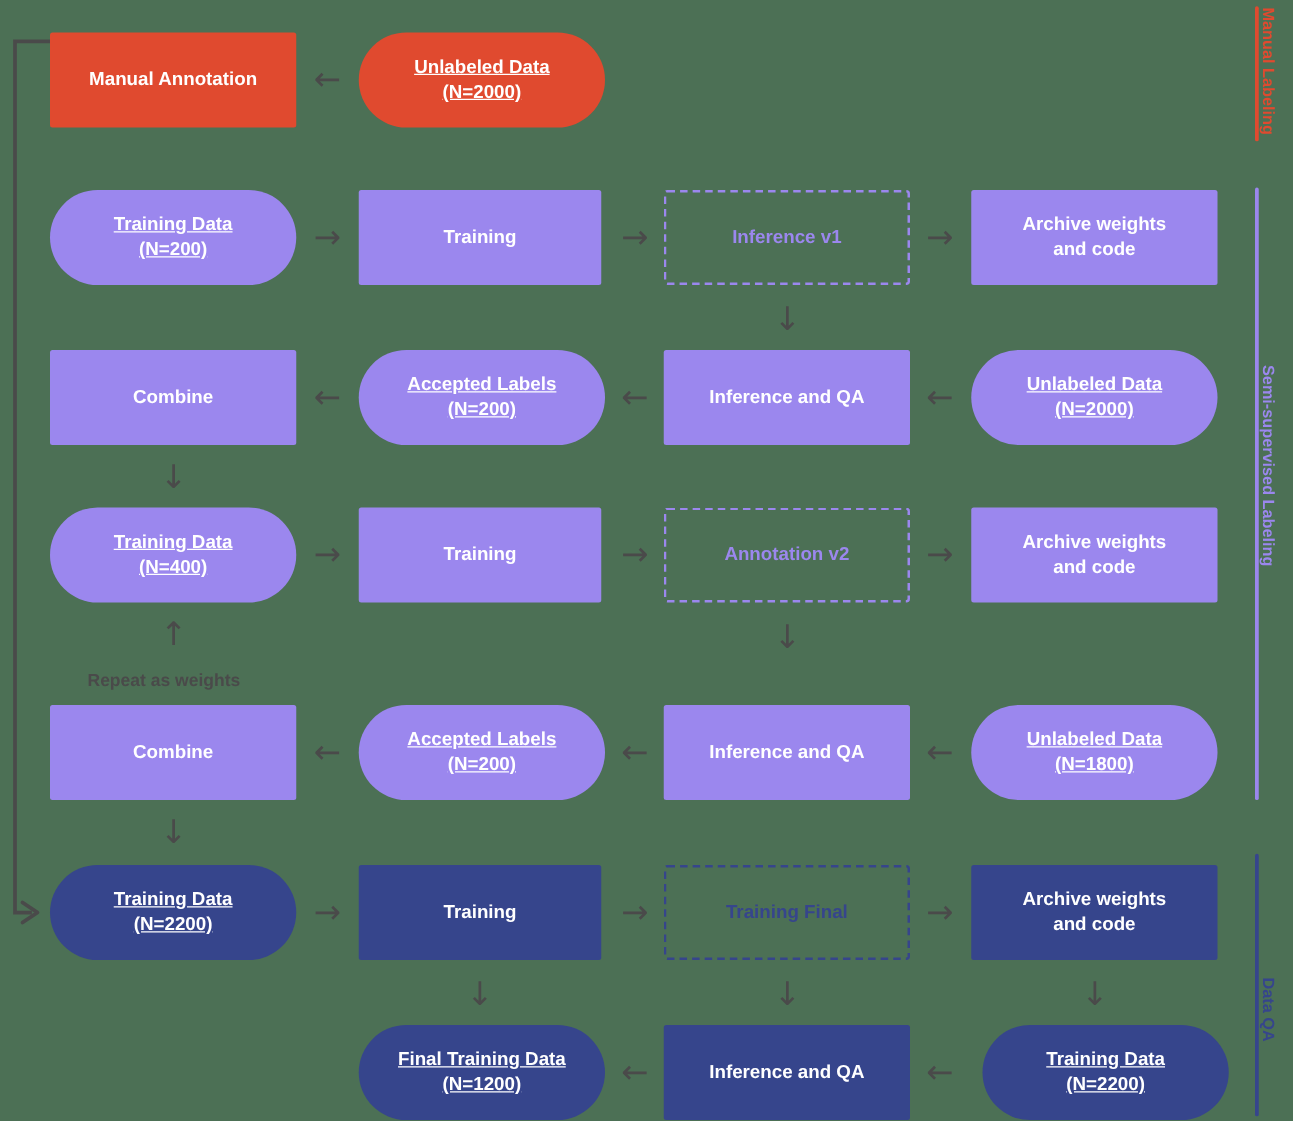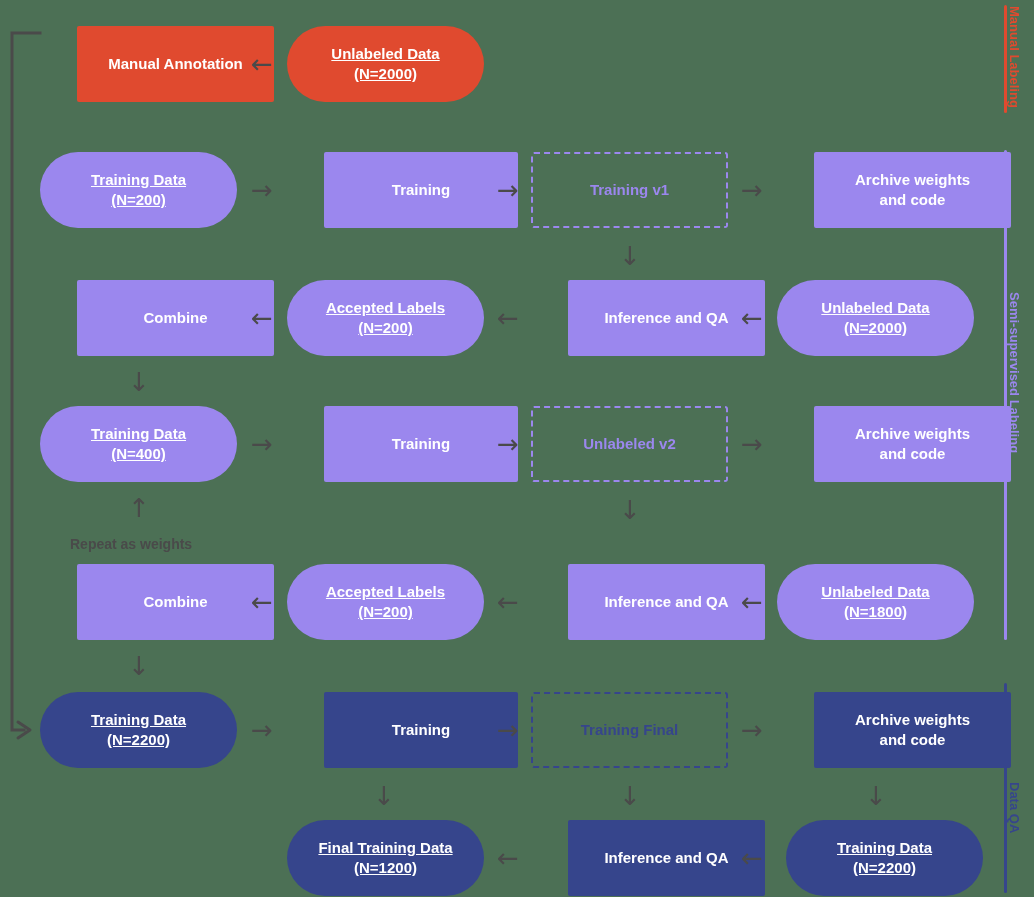--- a/index.html
+++ b/index.html
@@ -20,21 +20,21 @@
     font-weight:bold;
     font-size:15px;
     line-height:1.35;
     box-sizing:border-box;
     white-space:pre-line;
     padding:4px 8px;
   }
   .fill-orange{background:#e04a2f;}
   .fill-purple{background:#9b87ee;}
   .fill-navy{background:#36458c;}
-  .shape-rect{border-radius:2px;margin-left:37px;}
+  .shape-rect{border-radius:2px;}
   .shape-pill{border-radius:40px;text-decoration:underline;}
 
   .dashed{
     background:transparent;
     border:2px dashed #9b87ee;
     color:#9b87ee;
     border-radius:3px;
   }
   .dashed.navy-dash{border-color:#36458c;color:#36458c;}
 
@@ -98,21 +98,21 @@
 
   <div class="node fill-purple shape-pill" style="left:40px;top:152px;width:197px;height:76px;">Training Data
 (N=200)</div>
 
   <div class="arrow" style="left:245px;top:176px;width:34px;height:28px;">→</div>
 
   <div class="node fill-purple shape-rect" style="left:287px;top:152px;width:194px;height:76px;">Training</div>
 
   <div class="arrow" style="left:491px;top:176px;width:34px;height:28px;">→</div>
 
-  <div class="node dashed" style="left:531px;top:152px;width:197px;height:76px;">Training v1</div>
+  <div class="node dashed" style="left:531px;top:152px;width:197px;height:76px;">Inference v1</div>
 
   <div class="arrow" style="left:735px;top:176px;width:34px;height:28px;">→</div>
 
   <div class="node fill-purple shape-rect" style="left:777px;top:152px;width:197px;height:76px;">Archive weights
 and code</div>
 
   <div class="arrow" style="left:613px;top:240px;width:34px;height:32px;">↓</div>
 
   <div class="node fill-purple shape-rect" style="left:40px;top:280px;width:197px;height:76px;">Combine</div>
 
@@ -134,21 +134,21 @@
 
   <div class="node fill-purple shape-pill" style="left:40px;top:406px;width:197px;height:76px;">Training Data
 (N=400)</div>
 
   <div class="arrow" style="left:245px;top:430px;width:34px;height:28px;">→</div>
 
   <div class="node fill-purple shape-rect" style="left:287px;top:406px;width:194px;height:76px;">Training</div>
 
   <div class="arrow" style="left:491px;top:430px;width:34px;height:28px;">→</div>
 
-  <div class="node dashed" style="left:531px;top:406px;width:197px;height:76px;">Unlabeled v2</div>
+  <div class="node dashed" style="left:531px;top:406px;width:197px;height:76px;">Annotation v2</div>
 
   <div class="arrow" style="left:735px;top:430px;width:34px;height:28px;">→</div>
 
   <div class="node fill-purple shape-rect" style="left:777px;top:406px;width:197px;height:76px;">Archive weights
 and code</div>
 
   <div class="arrow" style="left:613px;top:494px;width:34px;height:32px;">↓</div>
 
   <div class="arrow" style="left:122px;top:492px;width:34px;height:32px;">↑</div>
   <div class="caption" style="left:70px;top:536px;">Repeat as weights</div>

